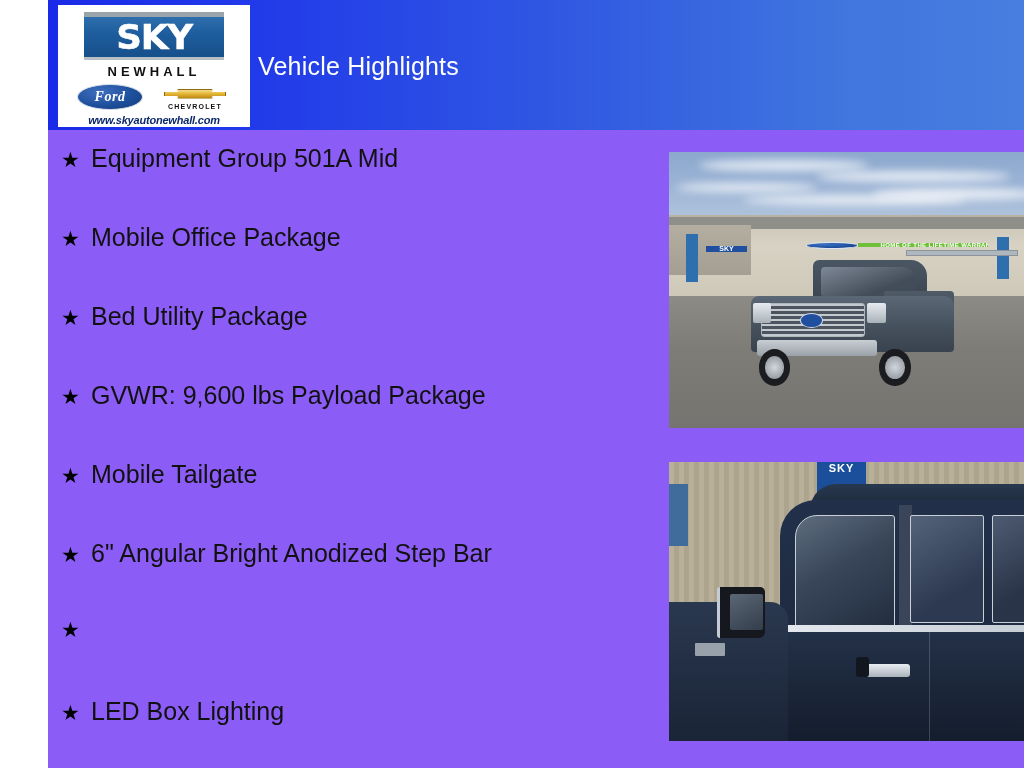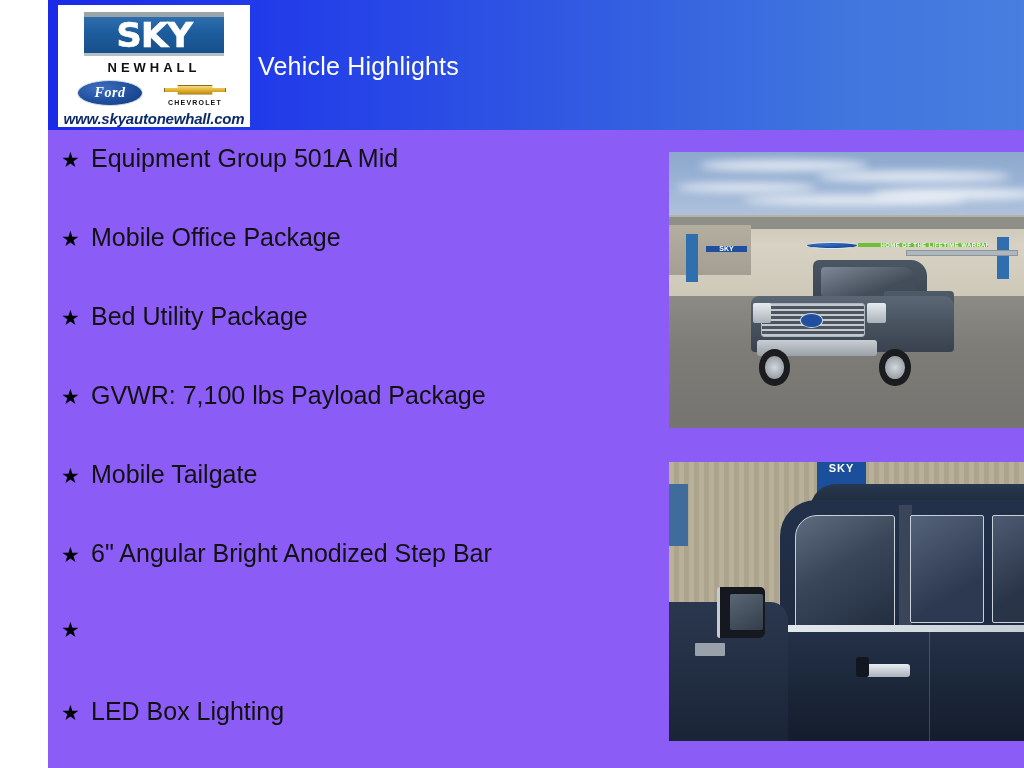--- a/index.html
+++ b/index.html
@@ -128,21 +128,21 @@
     font-weight: 700;
     letter-spacing: 1.2px;
   }
 
   .site-url {
     margin-top: 4px;
     color: #0d2a6b;
     font-family: "Liberation Sans", sans-serif;
     font-style: italic;
     font-weight: 700;
-    font-size: 15px;
+    font-size: 11px;
     letter-spacing: -0.2px;
   }
 
   
   .slide-title {
     position: absolute;
     left: 210px; top: 52px;
     width: 814px;
     text-align: left;
     color: #ffffff;
@@ -522,21 +522,21 @@
     <li class="hl-item">
       <span class="hl-star">★</span>
       <span class="hl-text">Mobile Office Package</span>
     </li>
     <li class="hl-item">
       <span class="hl-star">★</span>
       <span class="hl-text">Bed Utility Package</span>
     </li>
     <li class="hl-item">
       <span class="hl-star">★</span>
-      <span class="hl-text">GVWR: 7,100 lbs Payload Package</span>
+      <span class="hl-text">GVWR: 9,600 lbs Payload Package</span>
     </li>
     <li class="hl-item">
       <span class="hl-star">★</span>
       <span class="hl-text">Mobile Tailgate</span>
     </li>
     <li class="hl-item">
       <span class="hl-star">★</span>
       <span class="hl-text">6" Angular Bright Anodized Step Bar</span>
     </li>
     <li class="hl-item">

